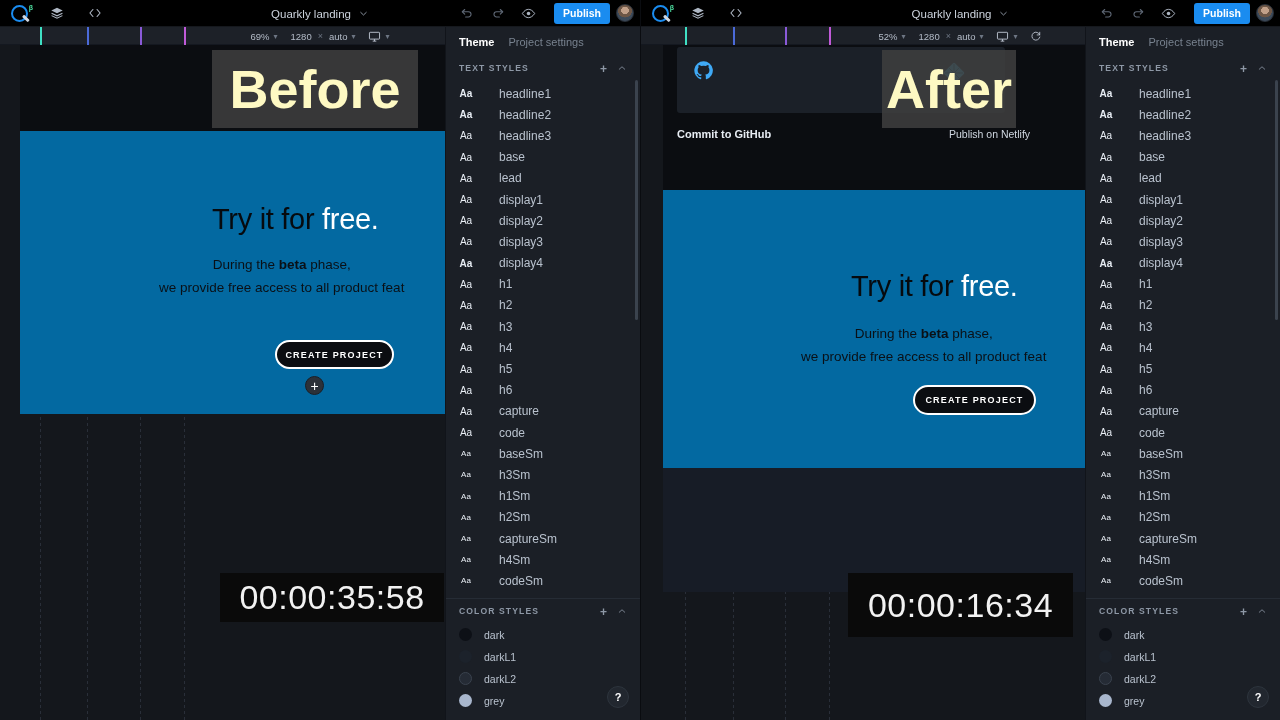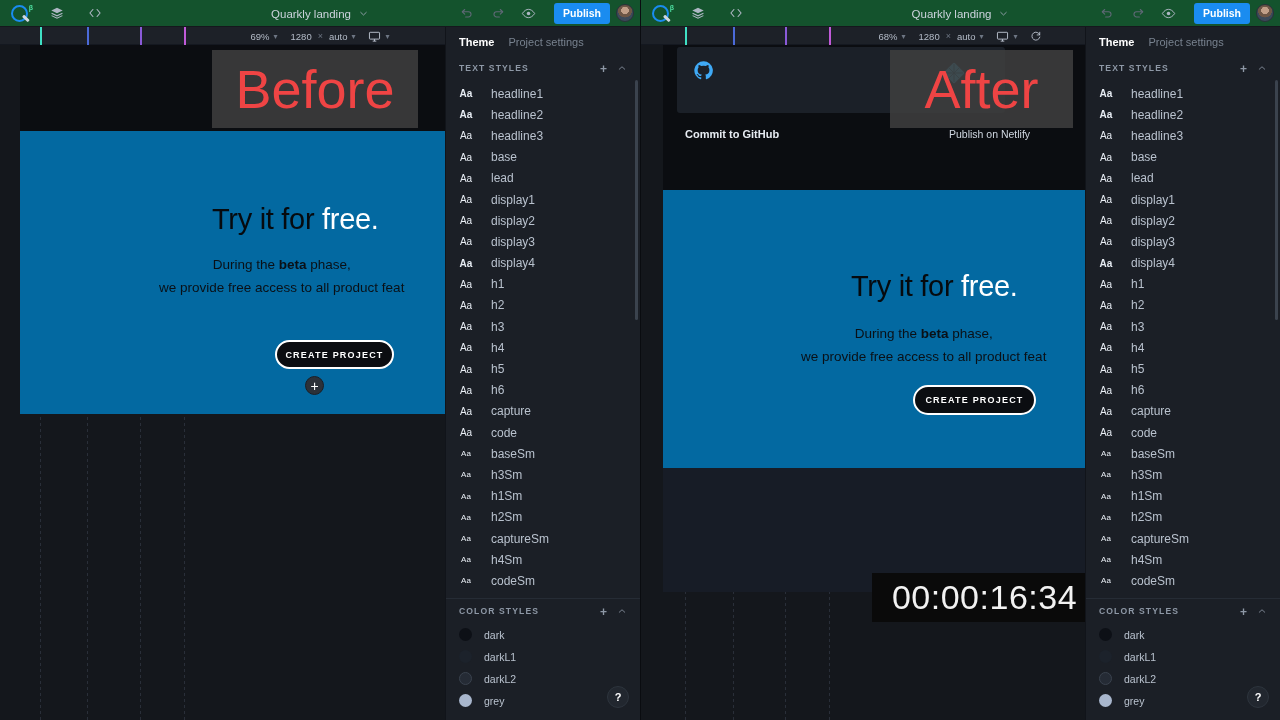--- a/index.html
+++ b/index.html
@@ -7,21 +7,21 @@
     width: 1280px; height: 720px; overflow: hidden;
     background: #14171c;
     font-family: "Liberation Sans", sans-serif;
   }
   .screen { position: relative; width: 1280px; height: 720px; display: flex; }
   .half { position: relative; width: 640px; height: 720px; overflow: hidden; background:#14171c; }
   .half.right { border-left: 1px solid #0a0c10; }
 
   
   .topbar {
-    position: relative; height: 27px; background: #14532d;
+    position: relative; height: 27px; background: #000000;
     display: flex; align-items: center; border-bottom: 1px solid #15181d;
   }
   .tb-left { display: flex; align-items: center; height: 100%; }
   .logo-btn {
     width: 38px; height: 27px; display: flex; align-items: center; justify-content: center;
     position: relative;
   }
   .logo-q { position: relative; width: 17px; height: 17px; }
   .logo-q .ring {
     position: absolute; inset: 0; border: 2.6px solid #1a8cf0; border-radius: 50%;
@@ -114,21 +114,21 @@
   .plus-handle {
     position: absolute; width: 19px; height: 19px; border-radius: 50%;
     background: #2c3138; color: #fff; display: flex; align-items: center; justify-content: center;
     font-size: 14px; line-height: 1; border: 1px solid #1b1f26; cursor: pointer; z-index: 6;
   }
 
   
   .overlay-label {
     position: absolute; background: rgba(62,62,62,0.88);
     display: flex; align-items: center; justify-content: center;
-    color: #ef4444; font-weight: 400; z-index: 8; pointer-events: none;
+    color: #fef9c3; font-weight: 700; z-index: 8; pointer-events: none;
   }
 
   
   .timer {
     position: absolute; background: #0a0a0a; color: #f2f2f2;
     font-family: "Liberation Sans", sans-serif; font-weight: 300;
     display: flex; align-items: center; justify-content: center;
     letter-spacing: 0.5px; z-index: 9;
   }
 
@@ -145,21 +145,21 @@
   .panel-body { flex: 1; overflow: hidden; position: relative; }
   .section-hd {
     display: flex; padding: 7px 13px 6px;
     font-size: 8.6px; letter-spacing: 1.1px; color: #8e98a6; font-weight: bold;
   }
   .section-hd .sp { flex: 1; }
   .hd-icon { color: #8e98a6; margin-left: 9px; display: flex; cursor: pointer; font-size: 12px; line-height: 1; }
 
   .style-list { padding: 2px 0 0; }
   .style-row {
-    display: flex; align-items: center; gap: 18px; padding: 3.6px 13px; cursor: pointer;
+    display: flex; align-items: center; gap: 26px; padding: 3.6px 13px; cursor: pointer;
   }
   .aa { width: 14px; text-align: center; color: #e9eef5; flex: none; }
   .style-name { font-size: 12px; color: #b9c2ce; }
 
   .scrollbar {
     position: absolute; right: 2px; top: 24px; width: 3px; height: 240px;
     background: #3b434e; border-radius: 2px;
   }
 
   .divider-h { height: 1px; background: #262c35; margin: 6px 0 0; }
@@ -303,20 +303,21 @@
           </div>
           <div class="cta" style="left:255px; top:209px; width:119px; height:29px;">CREATE PROJECT</div>
         </div>
       </div>
 
       <div class="plus-handle" style="left:305px; top:331px;">+</div>
     </div>
 
     <div class="overlay-label" style="left:212px; top:50px; width:206px; height:78px; font-size:54px;">Before</div>
 
+    <div class="timer" style="left:220px; top:573px; width:224px; height:49px; font-size:34px;">00:00:35:58</div>
 
     <div class="panel">
       <div class="panel-tabs">
         <div class="ptab active">Theme</div>
         <div class="ptab">Project settings</div>
       </div>
       <div class="panel-body">
         <div class="section-hd">
           <span>TEXT STYLES</span>
           <span class="sp"></span>
@@ -519,21 +520,21 @@
 
     <div class="subbar">
       <div class="ruler">
         <div class="rtick" style="left:44px;  background:#3fe0c4;"></div>
         <div class="rtick" style="left:92px;  background:#4b6ad8;"></div>
         <div class="rtick" style="left:144px; background:#8a5ad8;"></div>
         <div class="rtick" style="left:188px; background:#c05ad8;"></div>
       </div>
       <div class="zoomctl">
         <div class="zc">
-          <span class="mono-num">68%</span>
+          <span class="mono-num">52%</span>
           <span class="tiny-caret">▾</span>
         </div>
         <div class="zc-sep"></div>
         <div class="zc">
           <span class="mono-num">1280</span>
         </div>
         <span style="margin:0 6px;color:#6d7683;font-size:9px;">×</span>
         <div class="zc">
           <span>auto</span>
           <span class="tiny-caret">▾</span>
@@ -567,21 +568,21 @@
 
       <div class="artboard ab-dark" style="left:22px; top:0px; width:440px; height:145px;"></div>
 
       <div class="gh-card" style="left:36px; top:2px; width:328px; height:66px;">
       </div>
       <div class="gh-ico" style="left:52px; top:15px;">
         <svg width="21" height="21" viewBox="0 0 24 24" fill="currentColor">
           <path d="M12 1.5a10.5 10.5 0 0 0-3.32 20.46c.53.1.72-.23.72-.5v-1.8c-2.92.63-3.54-1.4-3.54-1.4-.48-1.21-1.17-1.53-1.17-1.53-.96-.65.07-.64.07-.64 1.06.08 1.62 1.09 1.62 1.09.94 1.6 2.47 1.14 3.07.87.1-.68.37-1.14.67-1.4-2.33-.27-4.78-1.17-4.78-5.2 0-1.15.41-2.09 1.08-2.82-.11-.27-.47-1.34.1-2.8 0 0 .88-.28 2.89 1.08a10 10 0 0 1 5.26 0c2-1.36 2.88-1.08 2.88-1.08.58 1.46.22 2.53.11 2.8.67.73 1.08 1.67 1.08 2.82 0 4.04-2.46 4.93-4.8 5.19.38.33.72.97.72 1.96v2.9c0 .28.19.61.73.5A10.5 10.5 0 0 0 12 1.5z"></path>
         </svg>
       </div>
-      <div class="gh-text" style="left:44px; top:83px;text-align:center;">Commit to GitHub</div>
+      <div class="gh-text" style="left:36px; top:83px;text-align:center;">Commit to GitHub</div>
 
       <div class="nl-ico" style="left:302px; top:17px;">
         <svg width="22" height="22" viewBox="0 0 24 24">
           <g transform="rotate(45 12 12)">
             <rect x="3.6" y="3.6" width="16.8" height="16.8" rx="1.6" fill="#3fa9d0"></rect>
             <path d="M3.6 12 H20.4 M12 3.6 V20.4 M5 5 L19 19 M19 5 L5 19" stroke="#1d5c73" stroke-width="0.9" fill="none"></path>
           </g>
         </svg>
       </div>
       <div class="nl-text" style="left:308px; top:83px;">Publish on Netlify</div>
@@ -599,23 +600,23 @@
           </div>
           <div class="cta" style="left:250px; top:195px; width:123px; height:30px;">CREATE PROJECT</div>
         </div>
       </div>
 
       <div class="footer-wrap" style="left:22px; top:423px; width:440px; height:124px;">
       </div>
 
     </div>
 
-    <div class="overlay-label" style="left:249px; top:50px; width:183px; height:78px; font-size:54px;">After</div>
-
-    <div class="timer" style="left:207px; top:573px; width:225px; height:49px; font-size:34px;margin-left:24px;">00:00:16:34</div>
+    <div class="overlay-label" style="left:241px; top:50px; width:134px; height:78px; font-size:54px;">After</div>
+
+    <div class="timer" style="left:207px; top:573px; width:225px; height:64px; font-size:34px;">00:00:16:34</div>
 
     <div class="panel">
       <div class="panel-tabs">
         <div class="ptab active">Theme</div>
         <div class="ptab">Project settings</div>
       </div>
       <div class="panel-body">
         <div class="section-hd">
           <span>TEXT STYLES</span>
           <span class="sp"></span>

